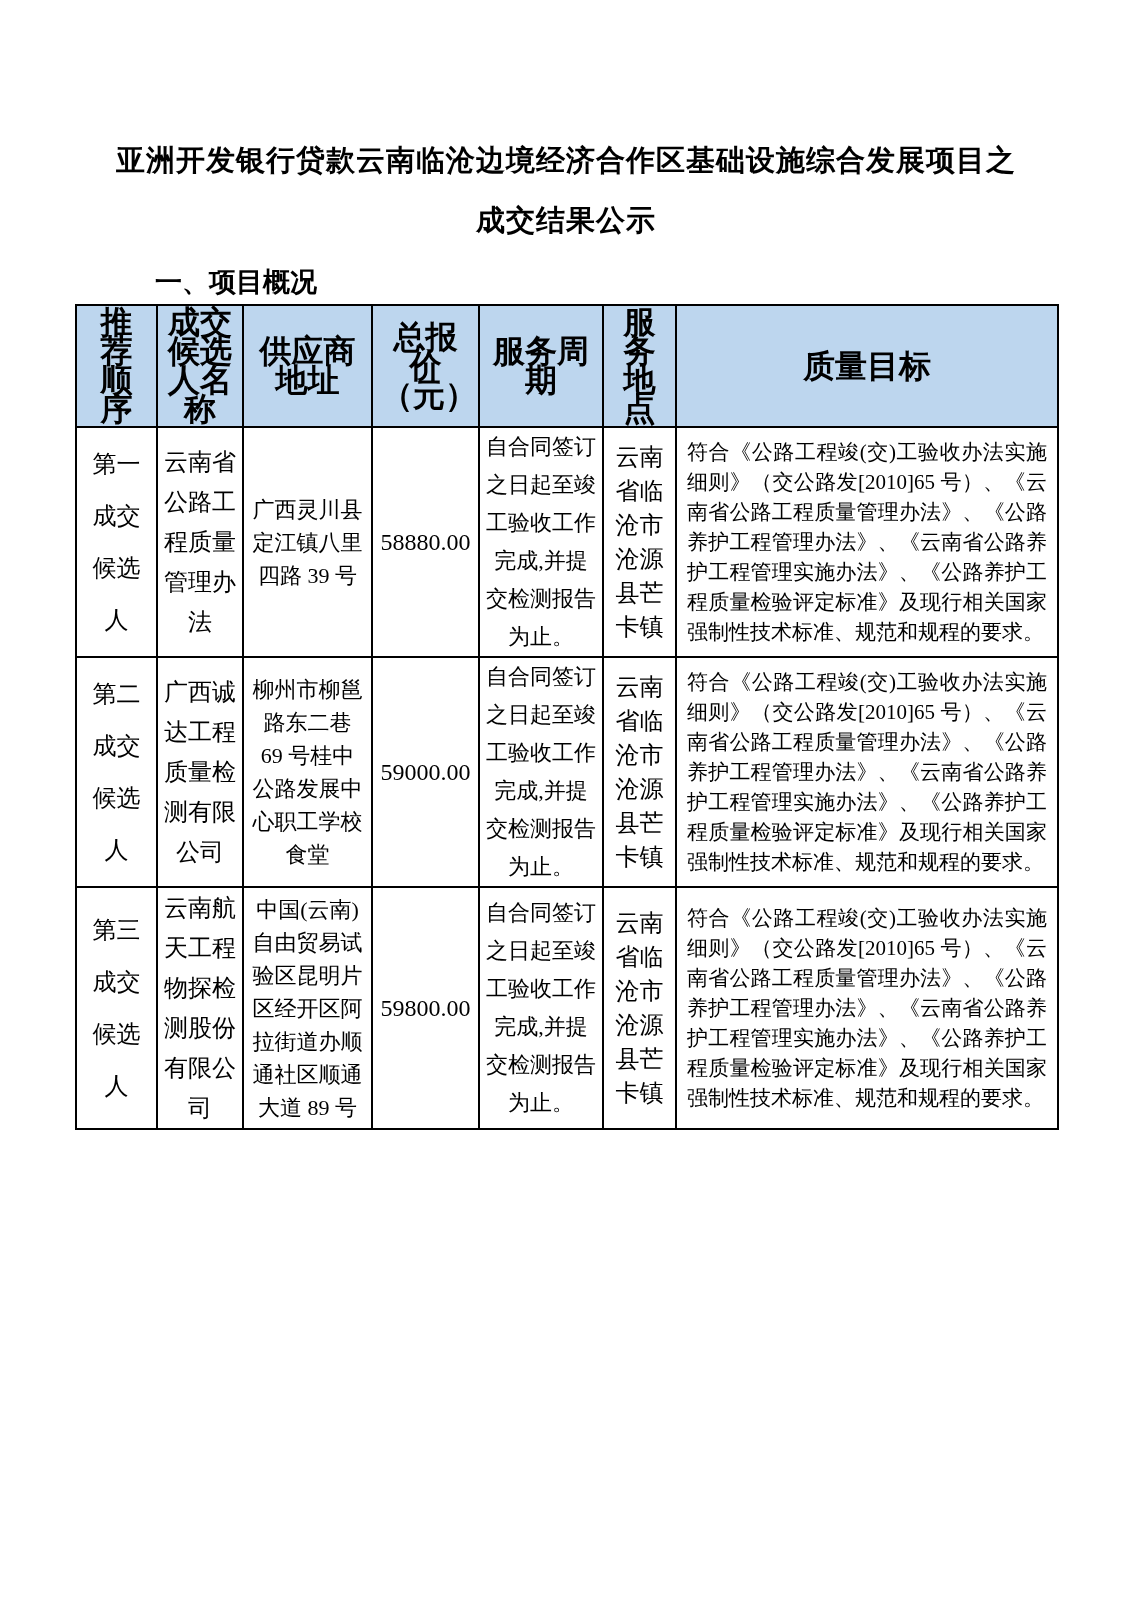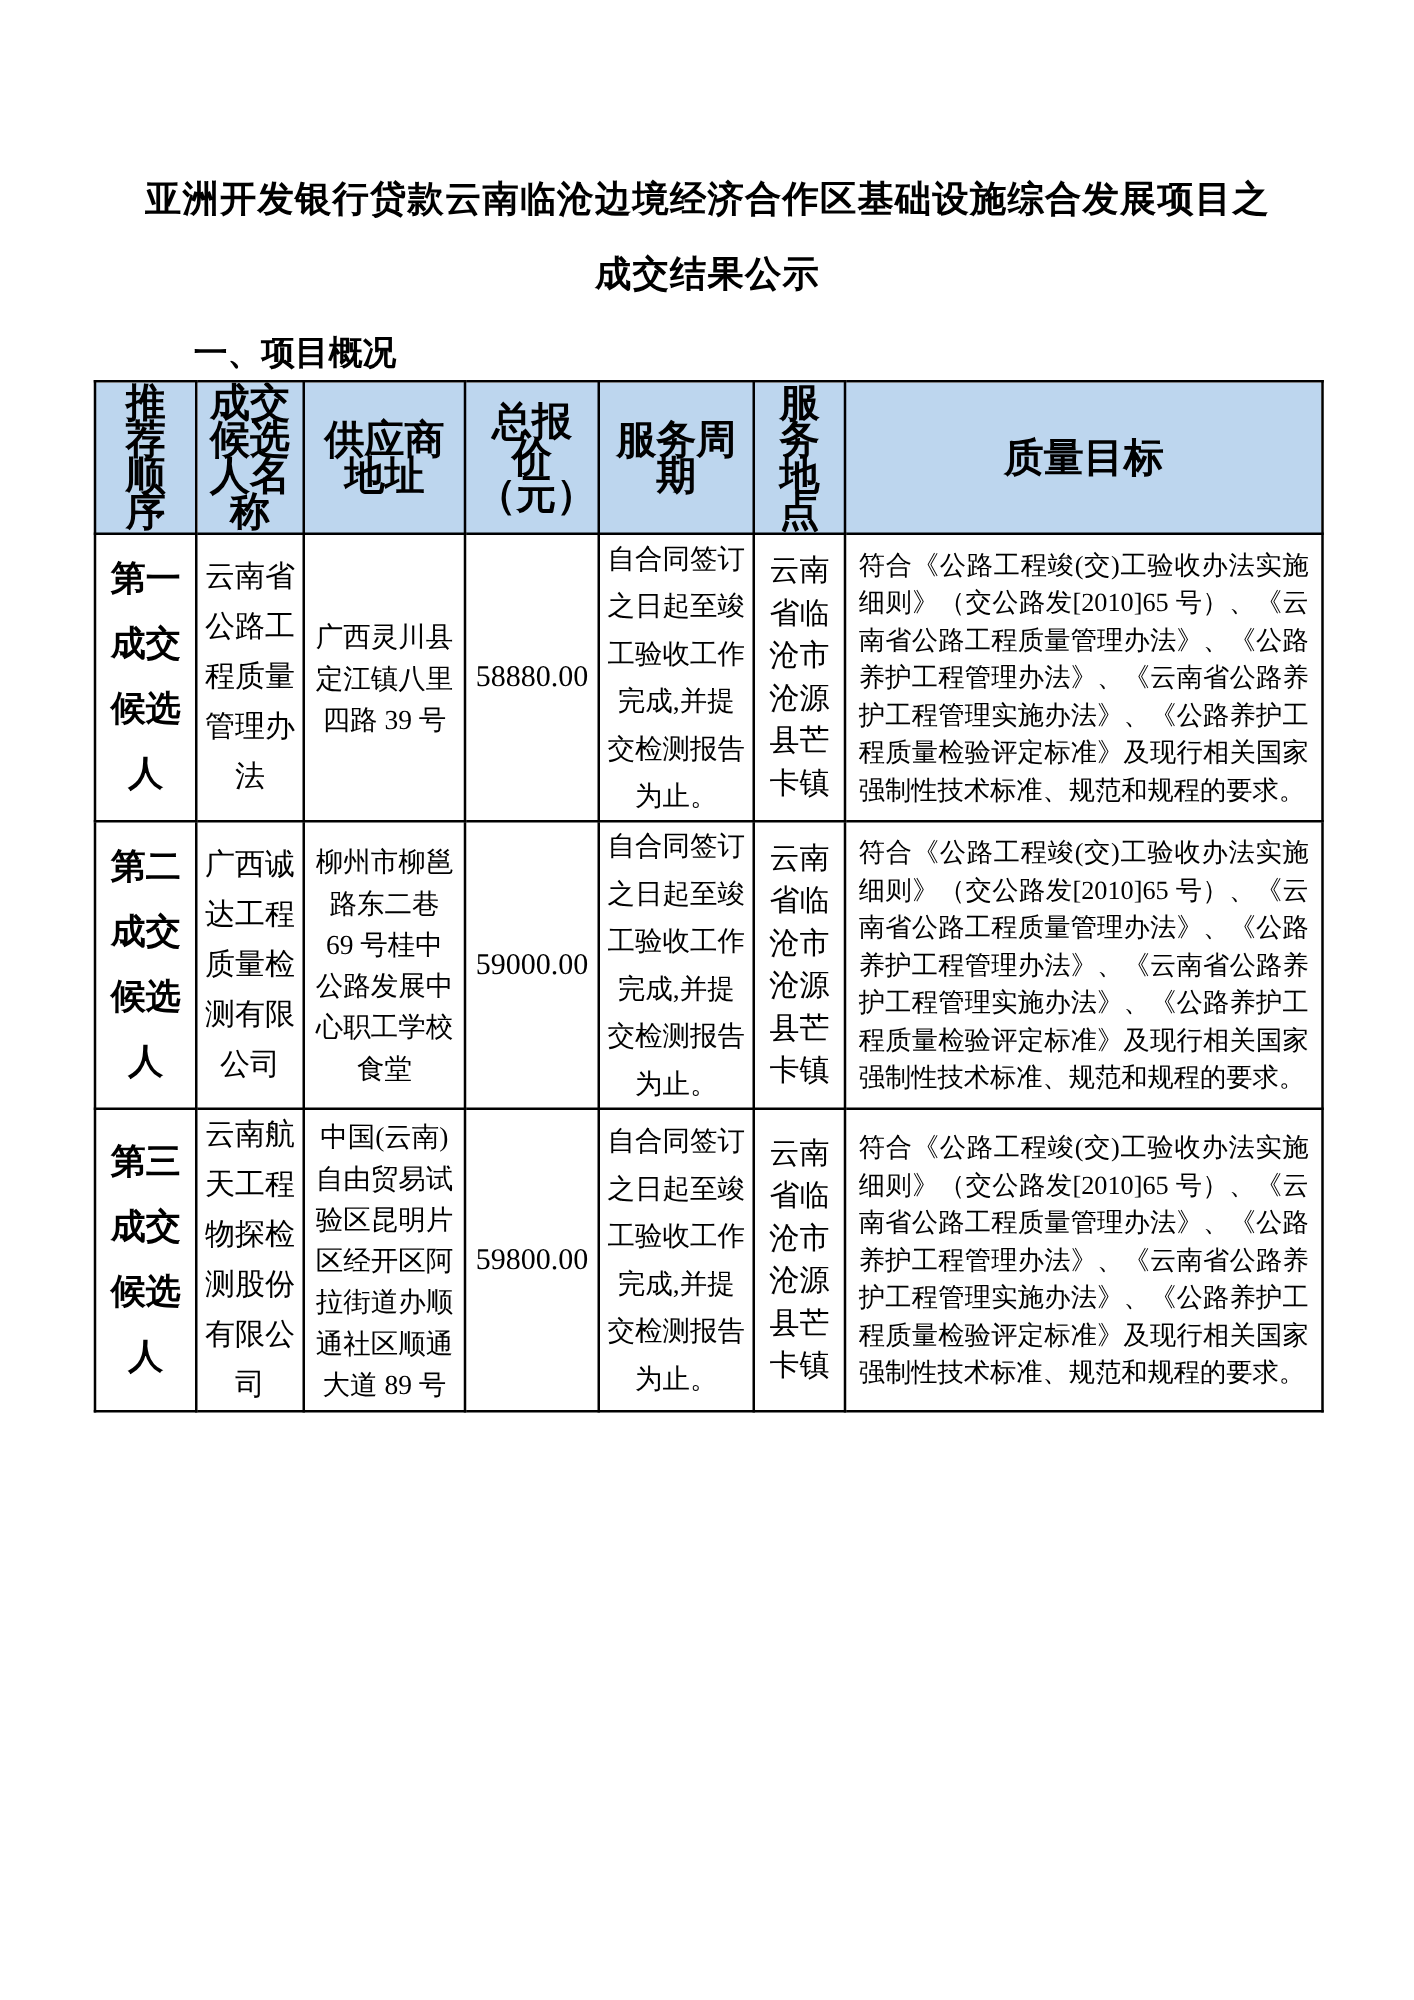--- a/index.html
+++ b/index.html
@@ -55,21 +55,21 @@
     background: var(--header-bg, #bdd6ee);
     font-size: 32px;
     font-weight: bold;
     line-height: 29px;
     padding: 2px 8px;
   }
   tr.header-row  { height: 115px; }
   tr.data-row-1  { height: 210px; }
   tr.data-row-2  { height: 208px; }
   tr.data-row-3  { height: 232px; }
-  td.cell-rank     { font-size: 28px; font-weight: bold; line-height: 52px; padding: 0 8px; }
+  td.cell-rank     { font-size: 24px; font-weight: normal; line-height: 52px; padding: 0 8px; }
   td.cell-company  { font-size: 24px; line-height: 40px; padding: 0 3px; }
   td.cell-address  { font-size: 22px; line-height: 33px; padding: 0 6px; border-radius: 23px; }
   td.cell-price    { font-size: 24px; }
   td.cell-period   { font-size: 22px; line-height: 38px; padding: 0 5px; }
   td.cell-location { font-size: 24px; line-height: 34px; padding: 0 5px; }
   td.cell-quality  { font-size: 21px; line-height: 30px; text-align: justify; padding: 0 10px; }
 </style>
 </head>
 <body>
 

